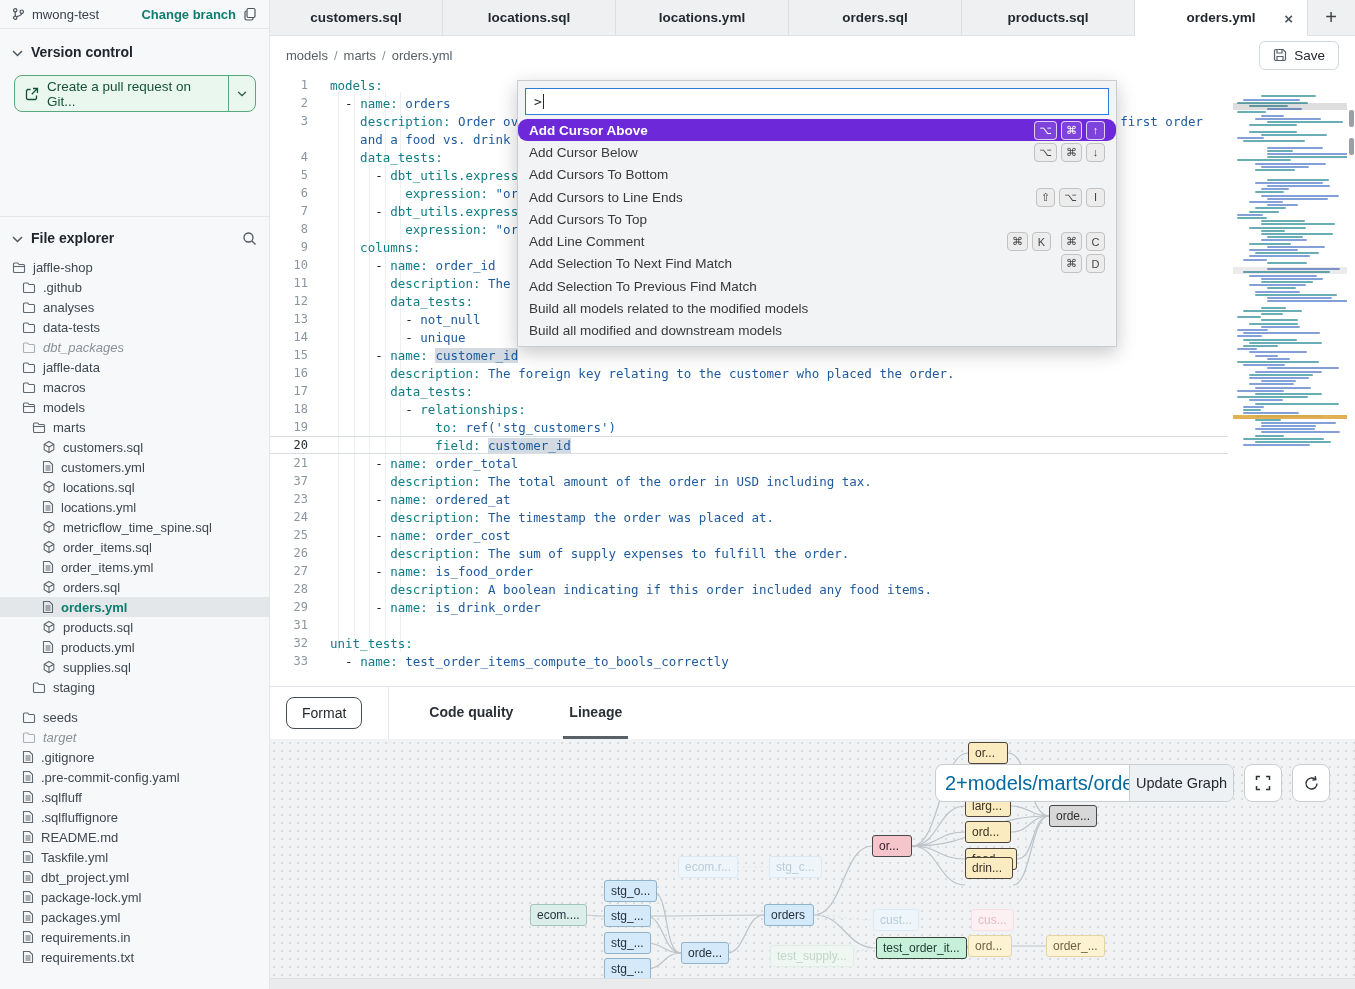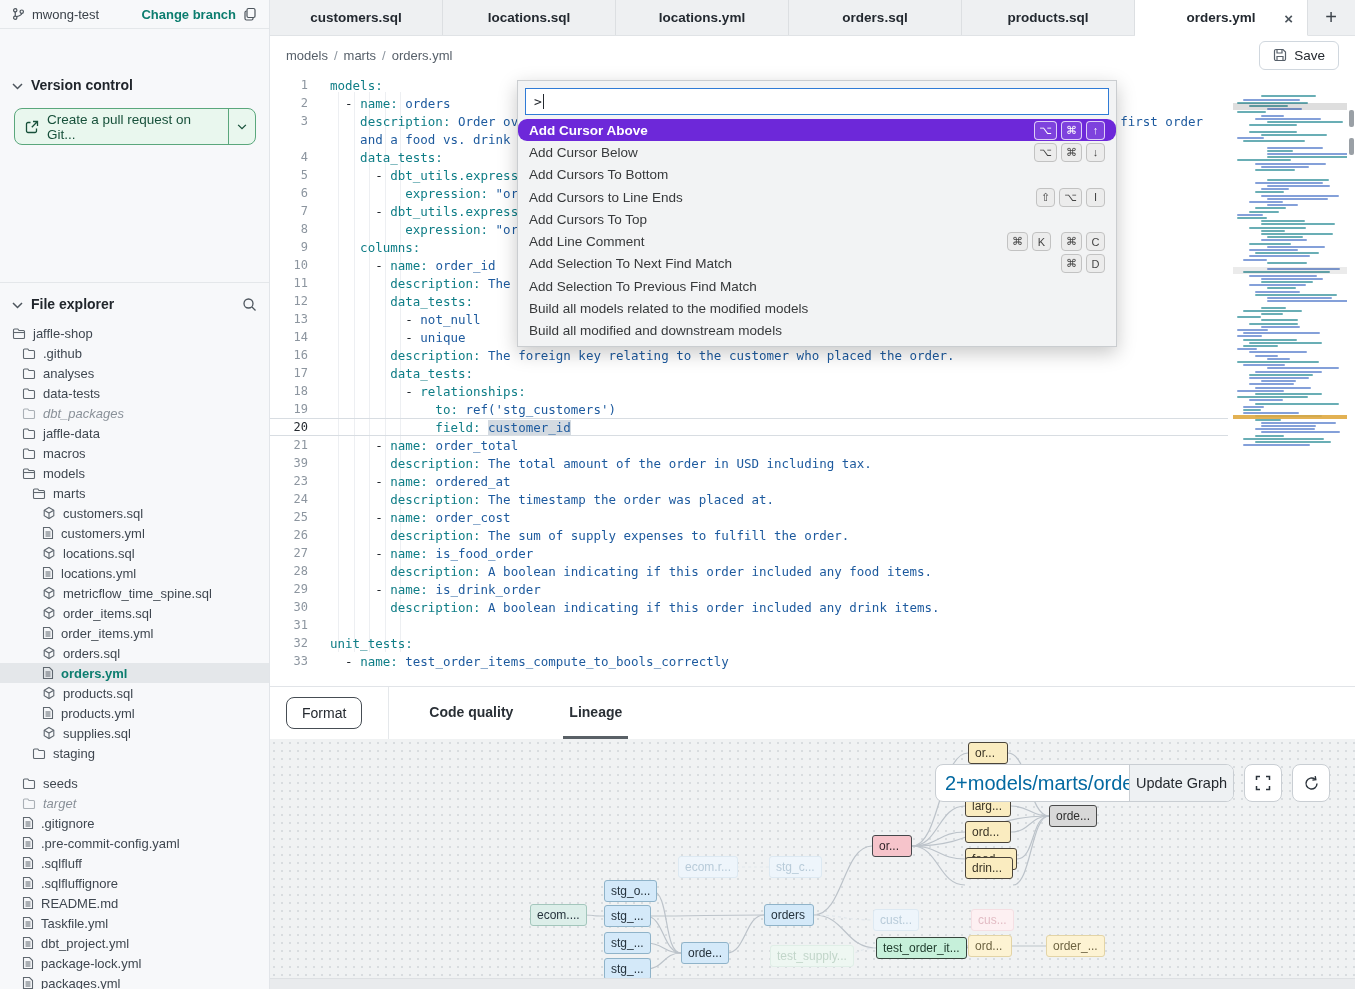--- a/index.html
+++ b/index.html
@@ -1,21 +1,21 @@
 <!DOCTYPE html>
 <html><head>
 <meta charset="utf-8">
 <style>
   * { margin:0; padding:0; box-sizing:border-box; }
   html,body { width:1355px; height:989px; }
   body { font-family:"Liberation Sans", sans-serif; color:#2b333b; background:#fff; overflow:hidden; }
   .app { position:relative; width:1355px; height:989px; display:flex; }
 
   
-  .sidebar { width:270px; min-width:270px; height:100%; background:#f7f8fa; border-right:1px solid #e2e5e9; display:flex; flex-direction:column;gap:33px; }
+  .sidebar { width:270px; min-width:270px; height:100%; background:#f7f8fa; border-right:1px solid #e2e5e9; display:flex; flex-direction:column; }
   .branch-bar { height:29px; display:flex; align-items:center; padding:0 12px; border-bottom:1px solid #e4e7ea; gap:7px; }
   .branch-name { font-size:13px; color:#3a4149; flex:0 0 auto; }
   .change-branch { margin-left:auto; font-size:13px; color:#0c7d6f; font-weight:600; cursor:pointer; }
   .icon-btn { background:none; border:none; color:#5b636b; cursor:pointer; display:flex; align-items:center; }
   .section-header { display:flex; align-items:center; gap:8px; padding:14px 12px 8px 12px; }
   .section-header .title { font-size:14px; font-weight:700; color:#21262c; }
   .chev { color:#4d555d; }
   .vc-section { height:187px; }
   .pr-button { margin:6px 14px 0 14px; width:242px; height:37px; display:flex; align-items:stretch; background:#e9f7ee; border:1px solid #5aa77c; border-radius:8px; color:#17503a; cursor:pointer; overflow:hidden; }
   .pr-main { flex:1; display:flex; align-items:center; gap:8px; padding:0 10px; font-size:13.5px; }
@@ -578,20 +578,24 @@
           </div>
           <div class="code-row">
             <span class="num">13</span>
             <span class="src">          <span class="tok-dash">- </span><span class="tok-val">not_null</span></span>
           </div>
           <div class="code-row">
             <span class="num">14</span>
             <span class="src">          <span class="tok-dash">- </span><span class="tok-val">unique</span></span>
           </div>
           <div class="code-row">
+            <span class="num">15</span>
+            <span class="src">      <span class="tok-dash">- </span><span class="tok-key">name:</span><span class="tok-val"> <span class="tok-hl">customer_id</span></span></span>
+          </div>
+          <div class="code-row">
             <span class="num">16</span>
             <span class="src">        <span class="tok-key">description:</span><span class="tok-val"> The foreign key relating to the customer who placed the order.</span></span>
           </div>
           <div class="code-row">
             <span class="num">17</span>
             <span class="src">        <span class="tok-key">data_tests:</span></span>
           </div>
           <div class="code-row">
             <span class="num">18</span>
             <span class="src">          <span class="tok-dash">- </span><span class="tok-key">relationships:</span></span>
@@ -602,21 +606,21 @@
           </div>
           <div class="code-row current">
             <span class="num">20</span>
             <span class="src">              <span class="tok-key">field:</span><span class="tok-val"> <span class="tok-hl">customer_id</span></span></span>
           </div>
           <div class="code-row">
             <span class="num">21</span>
             <span class="src">      <span class="tok-dash">- </span><span class="tok-key">name:</span><span class="tok-val"> order_total</span></span>
           </div>
           <div class="code-row">
-            <span class="num">39</span>
+            <span class="num">37</span>
             <span class="src">        <span class="tok-key">description:</span><span class="tok-val"> The total amount of the order in USD including tax.</span></span>
           </div>
           <div class="code-row">
             <span class="num">23</span>
             <span class="src">      <span class="tok-dash">- </span><span class="tok-key">name:</span><span class="tok-val"> ordered_at</span></span>
           </div>
           <div class="code-row">
             <span class="num">24</span>
             <span class="src">        <span class="tok-key">description:</span><span class="tok-val"> The timestamp the order was placed at.</span></span>
           </div>
@@ -632,24 +636,20 @@
             <span class="num">27</span>
             <span class="src">      <span class="tok-dash">- </span><span class="tok-key">name:</span><span class="tok-val"> is_food_order</span></span>
           </div>
           <div class="code-row">
             <span class="num">28</span>
             <span class="src">        <span class="tok-key">description:</span><span class="tok-val"> A boolean indicating if this order included any food items.</span></span>
           </div>
           <div class="code-row">
             <span class="num">29</span>
             <span class="src">      <span class="tok-dash">- </span><span class="tok-key">name:</span><span class="tok-val"> is_drink_order</span></span>
-          </div>
-          <div class="code-row">
-            <span class="num">30</span>
-            <span class="src">        <span class="tok-key">description:</span><span class="tok-val"> A boolean indicating if this order included any drink items.</span></span>
           </div>
           <div class="code-row">
             <span class="num">31</span>
             <span class="src"></span>
           </div>
           <div class="code-row">
             <span class="num">32</span>
             <span class="src"><span class="tok-key">unit_tests:</span></span>
           </div>
           <div class="code-row">

